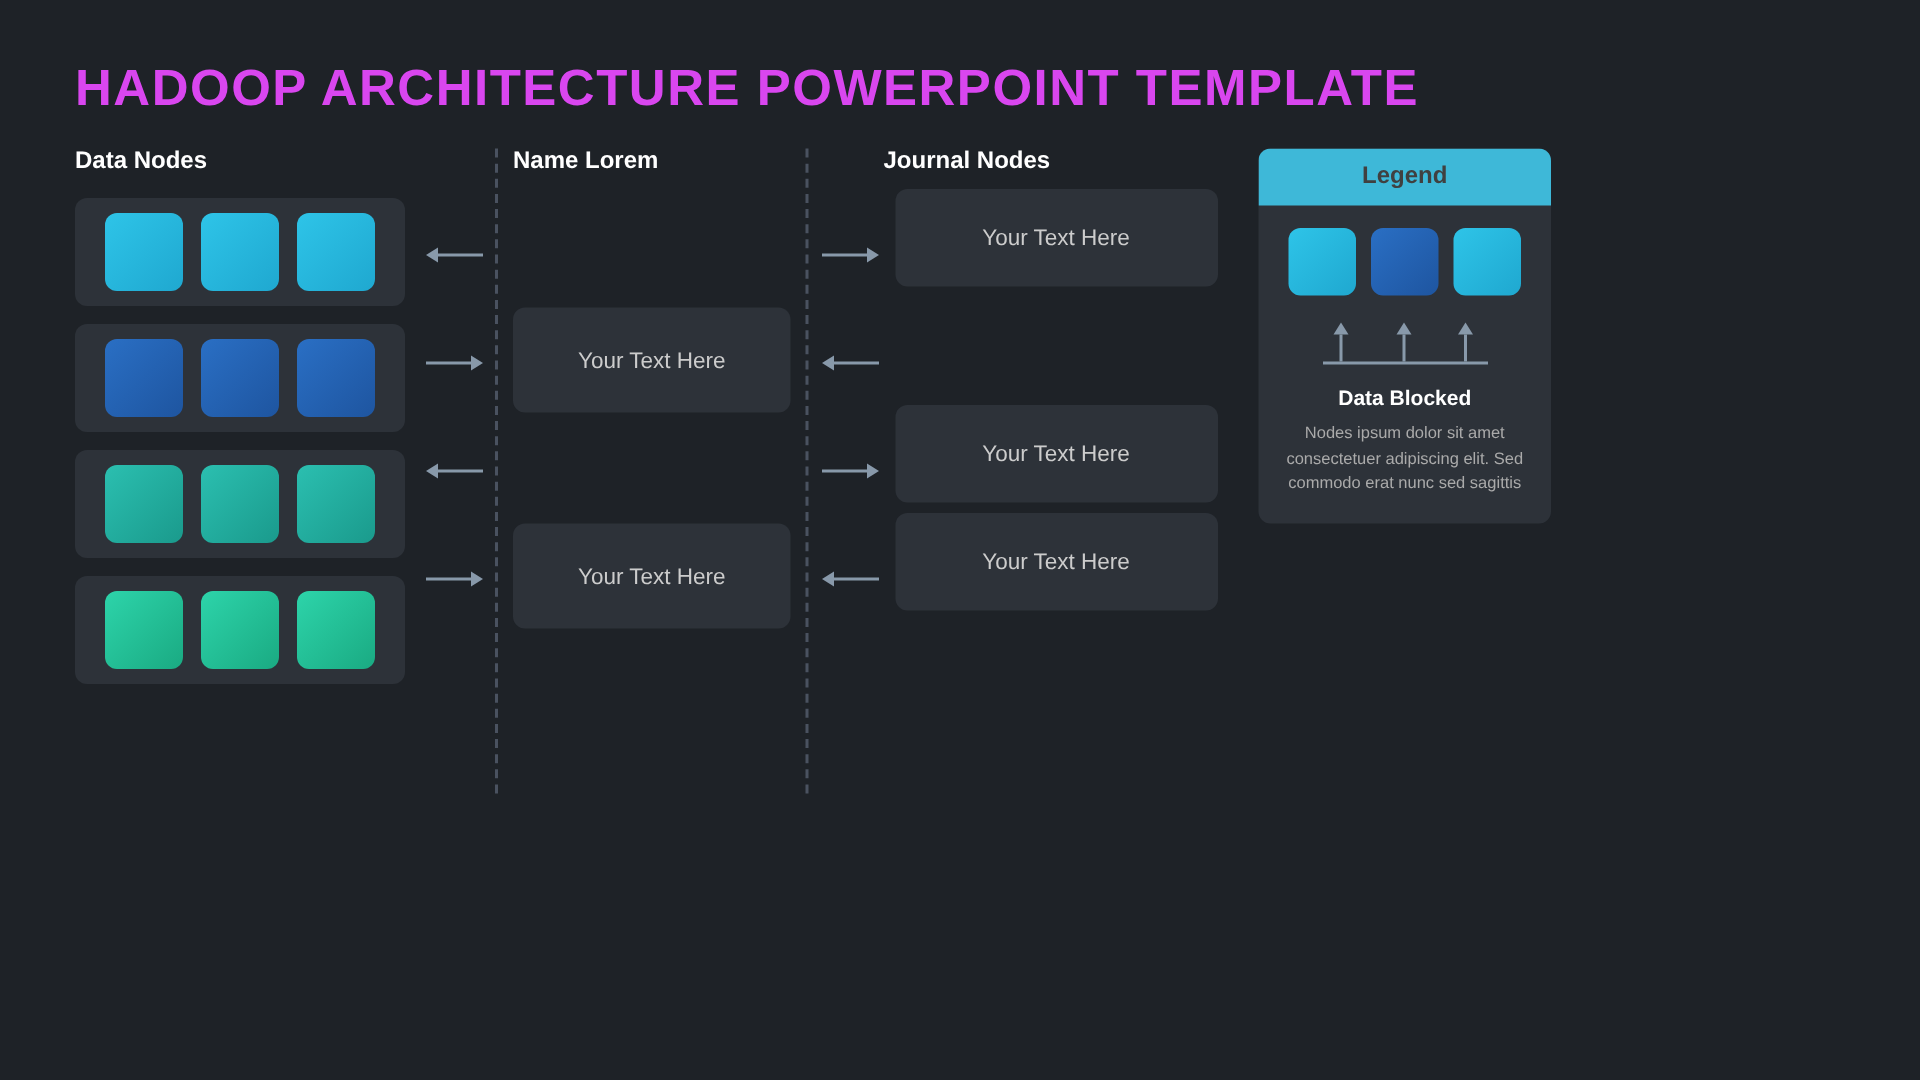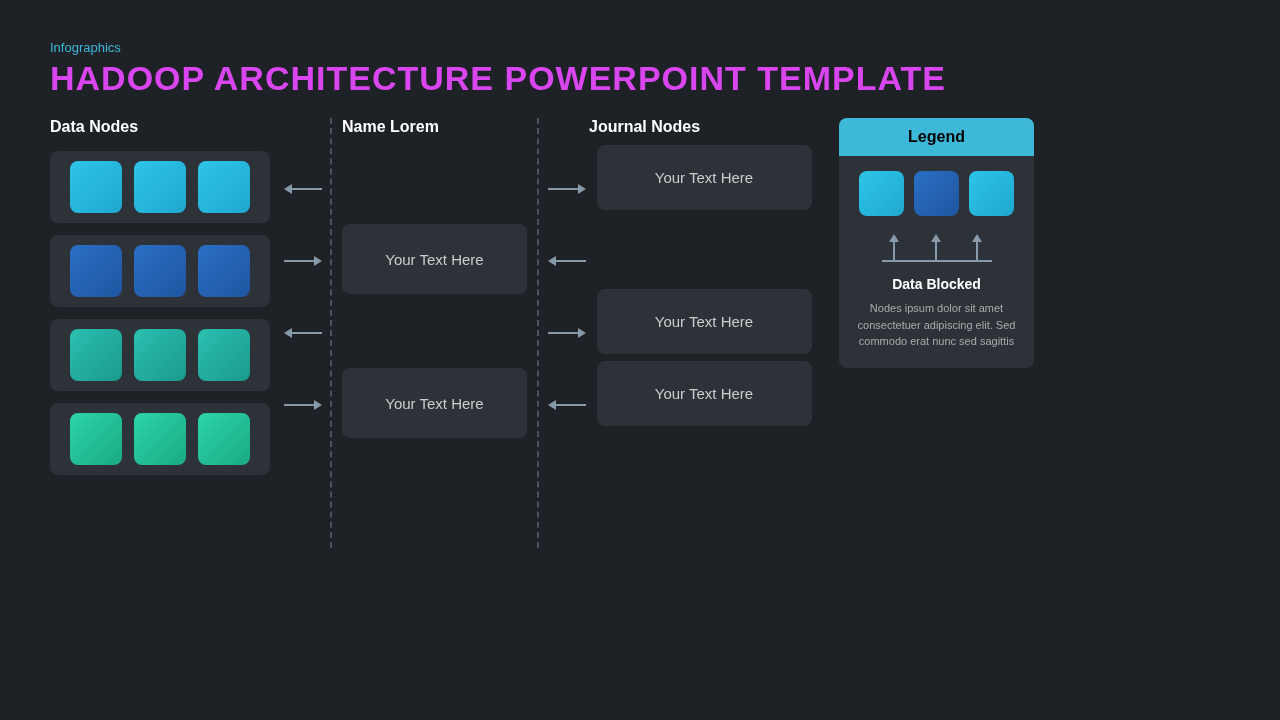--- a/index.html
+++ b/index.html
@@ -114,21 +114,21 @@
       border-radius: 8px;
       overflow: hidden;
       width: 195px;
     }
     .legend-header {
       background: #3eb8d8;
       text-align: center;
       padding: 10px;
       font-weight: 700;
       font-size: 16px;
-      color: #000000;
+      color: #404040;
     }
     .legend-body {
       padding: 15px 12px 18px 12px;
       display: flex;
       flex-direction: column;
       align-items: center;
       border-radius: 12px;
     }
     .legend-icons {
       display: flex;
@@ -183,21 +183,20 @@
       border-top: 5px solid transparent;
       border-bottom: 5px solid transparent;
       border-right: 8px solid #8899aa;
     }
   </style>
 </head>
 <body>
 
 <div class="page" data-name="page">
   <div class="header" data-name="header">
-    <div class="infographics-label" data-name="infographics-label">Infographics</div>
     <div class="main-title" data-name="main-title">Hadoop Architecture Powerpoint Template</div>
   </div>
 
   <div class="diagram" data-name="diagram">
 
     <div style="display:flex; flex-direction:column; width:230px;" data-name="data-nodes-section">
       <div class="col-header" data-name="data-nodes-header">Data Nodes</div>
 
       <div class="node-row cyan-bright" data-name="data-node-row-1">
         <div class="node-box" data-name="node-box-1-1"></div>

